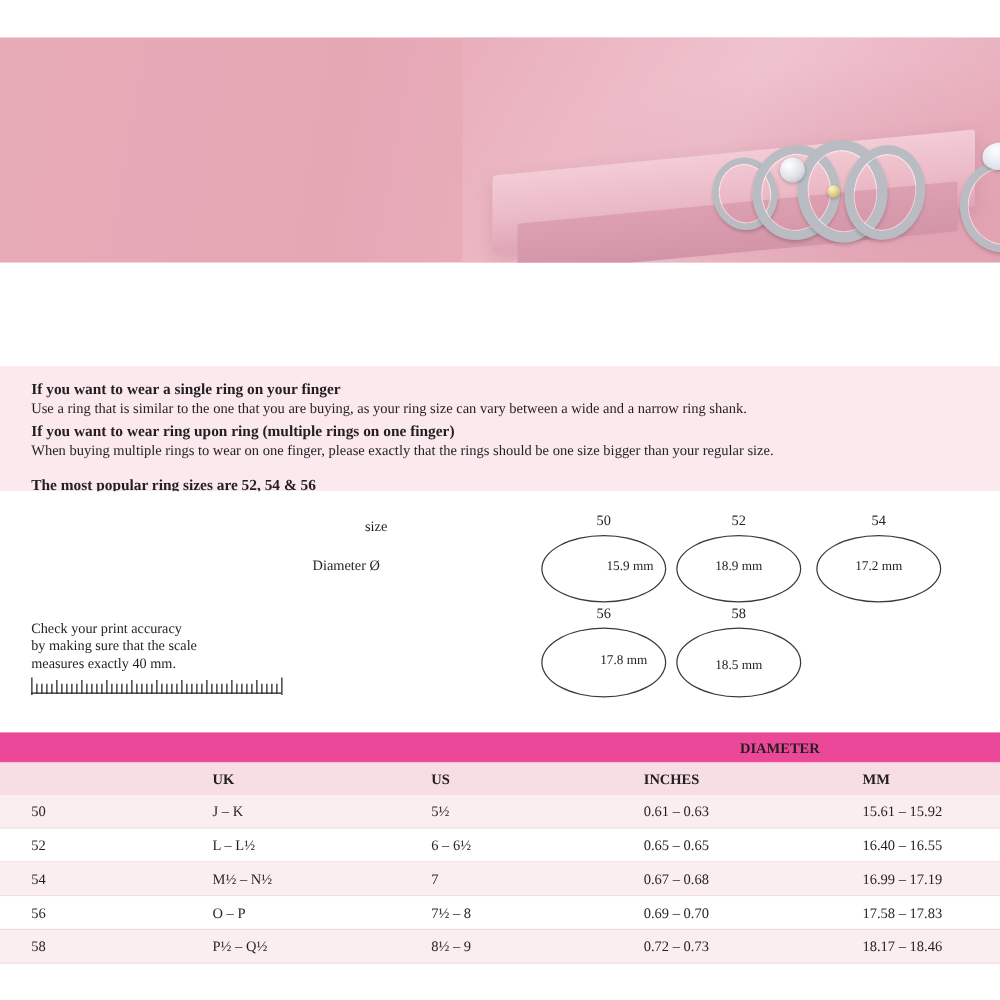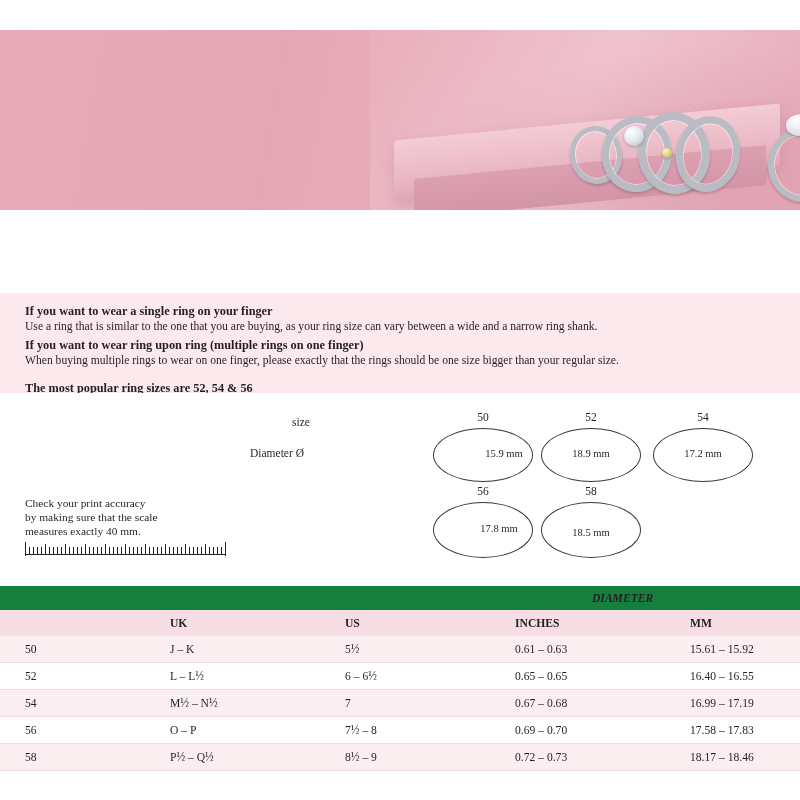--- a/index.html
+++ b/index.html
@@ -220,21 +220,21 @@
     width: 800px;
   }
   .trow {
     display: flex;
     width: 800px;
     height: 26px;
     align-items: center;
     font-size: 11.6px;
     color: #231f20;
   }
-  .trow.header-top { background: #15803d; height: 24px; font-style: italic; }
+  .trow.header-top { background: #ec4899; height: 24px; }
   .trow.header-cols { background: #f7dde4; height: 26px; font-weight: bold; }
   .trow.odd  { background: #fbeef1; }
   .trow.even { background: #ffffff; }
   .tcell { padding-left: 0; }
   .c-size   { width: 170px; padding-left: 25px; box-sizing: border-box; }
   .c-uk     { width: 175px; }
   .c-us     { width: 170px; }
   .c-in     { width: 175px; }
   .c-mm     { width: 110px; }
   .diam-head {

